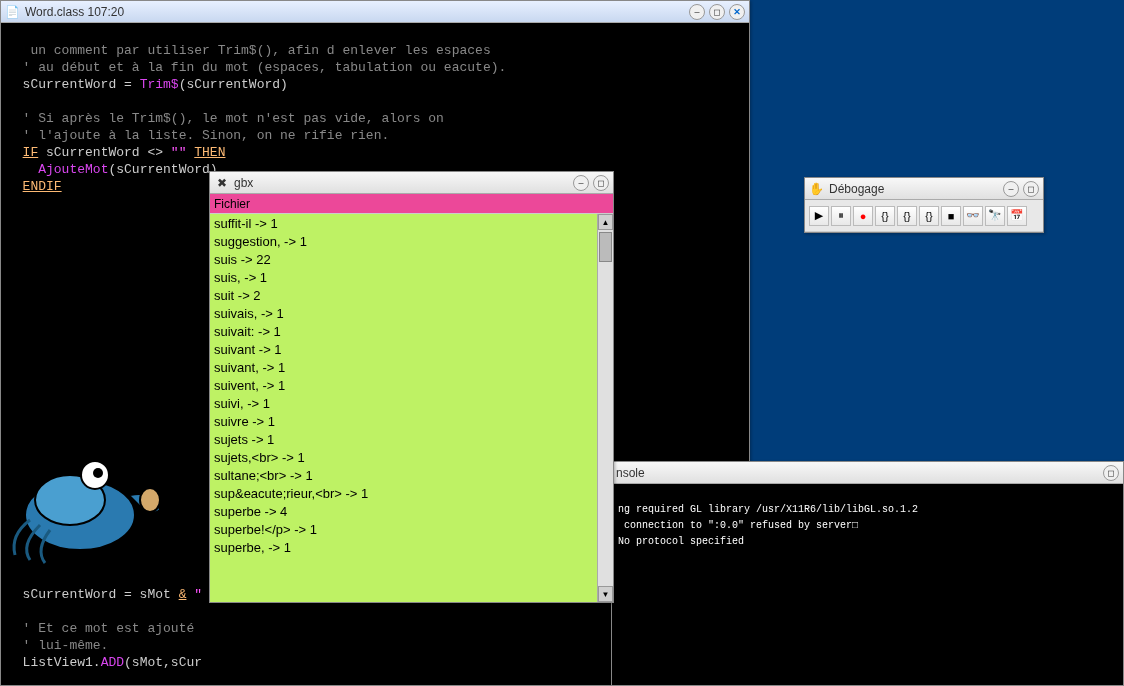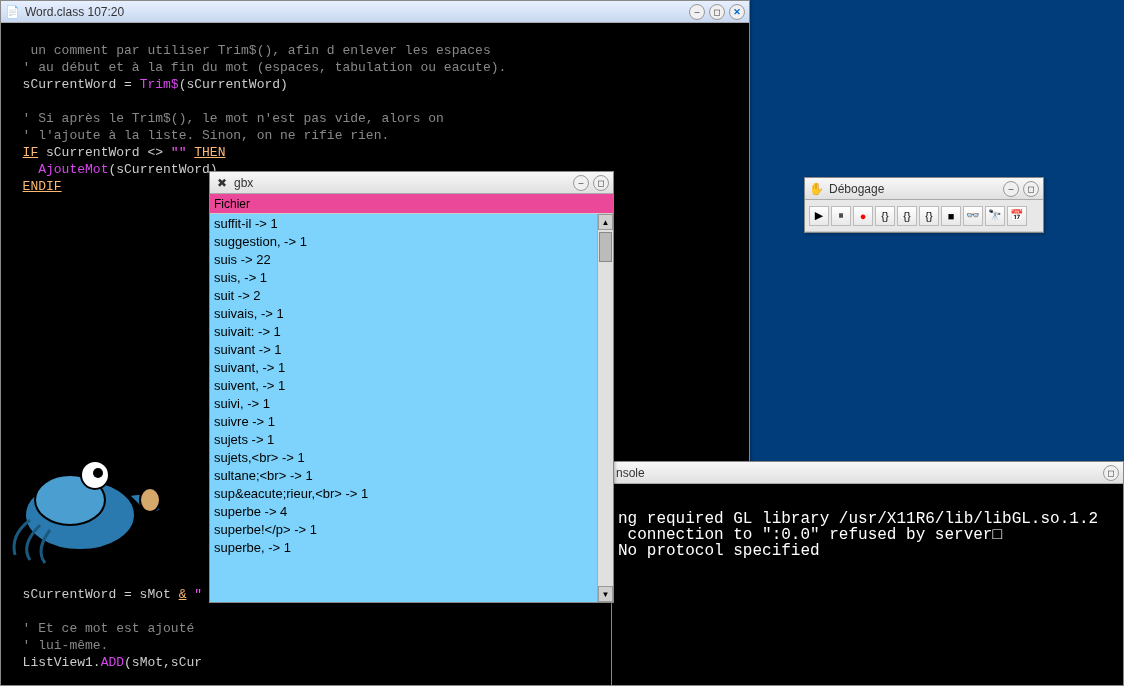--- a/index.html
+++ b/index.html
@@ -100,27 +100,27 @@
     overflow: hidden;
   }
   .code .comment { color: #888; }
   .code .kw { color: #fdba74; text-decoration: underline; }
   .code .str { color: #f5f; }
   .code .fn { color: #d946ef; }
   .console {
     background: black;
     color: white;
     font-family: "Courier New", monospace;
-    font-size: 16px;
-    padding: 11px 6px;
+    font-size: 10px;
+    padding: 2px 6px;
     line-height: 16px;
     white-space: pre;
   }
   .list {
-    background: #7dd3fc;
+    background: #bef264;
     font-size: 13px;
     padding: 2px 4px;
     overflow: hidden;
     position: relative;
   }
   .list .item { height: 18px; }
   .scrollbar {
     position: absolute;
     right: 0; top: 0; bottom: 0;
     width: 16px;

